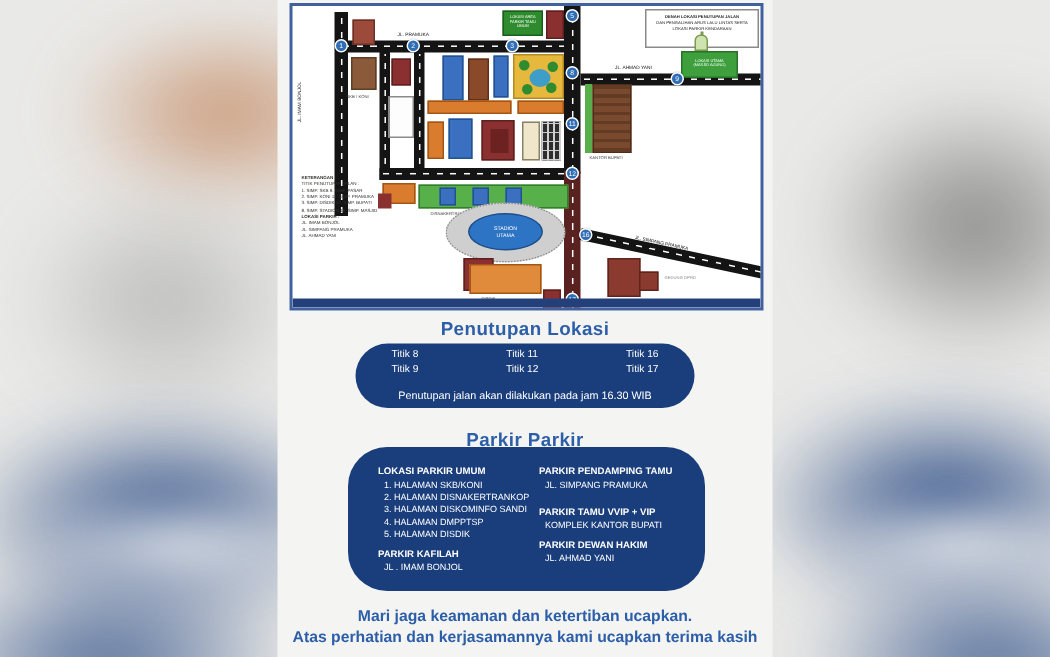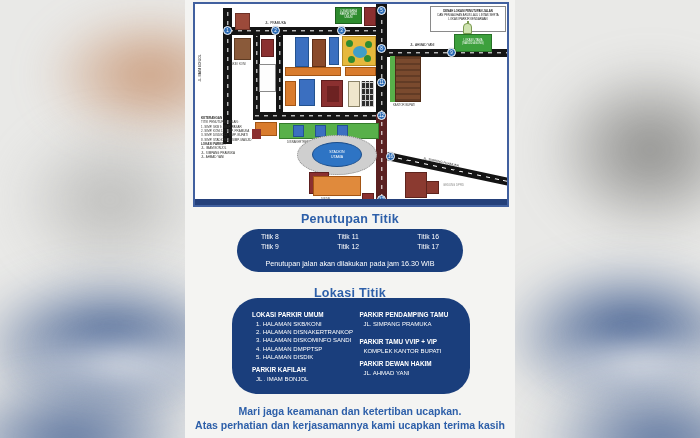--- a/index.html
+++ b/index.html
@@ -254,40 +254,40 @@
       <div class="marker" id="m5">9</div>
       <div class="marker" id="m6">11</div>
       <div class="marker" id="m7">12</div>
       <div class="marker" id="m8">16</div>
       <div class="marker" id="m9">17</div>
 
       <div class="map-bottom-bar"></div>
     </div>
   </div>
 
-  <div class="sec-title" id="t-closure">Penutupan Titik</div>
+  <div class="sec-title" id="t-closure">Penutupan Lokasi</div>
   <div class="pill">
     <div class="pill-cols">
       <div class="pill-col">
         <div>Titik 8</div>
         <div>Titik 9</div>
       </div>
       <div class="pill-col">
         <div>Titik 11</div>
         <div>Titik 12</div>
       </div>
       <div class="pill-col">
         <div>Titik 16</div>
         <div>Titik 17</div>
       </div>
     </div>
     <div class="pill-note">Penutupan jalan akan dilakukan pada jam 16.30 WIB</div>
   </div>
 
-  <div class="sec-title" id="t-parking">Lokasi Titik</div>
+  <div class="sec-title" id="t-parking">Parkir Parkir</div>
   <div class="park-box">
     <div class="park-col left">
       <div class="park-h">LOKASI PARKIR UMUM</div>
       <div class="park-item">1. HALAMAN SKB/KONI</div>
       <div class="park-item">2. HALAMAN DISNAKERTRANKOP</div>
       <div class="park-item">3. HALAMAN DISKOMINFO SANDI</div>
       <div class="park-item">4. HALAMAN DMPPTSP</div>
       <div class="park-item">5. HALAMAN DISDIK</div>
       <div class="park-gap"></div>
       <div class="park-h">PARKIR KAFILAH</div>

